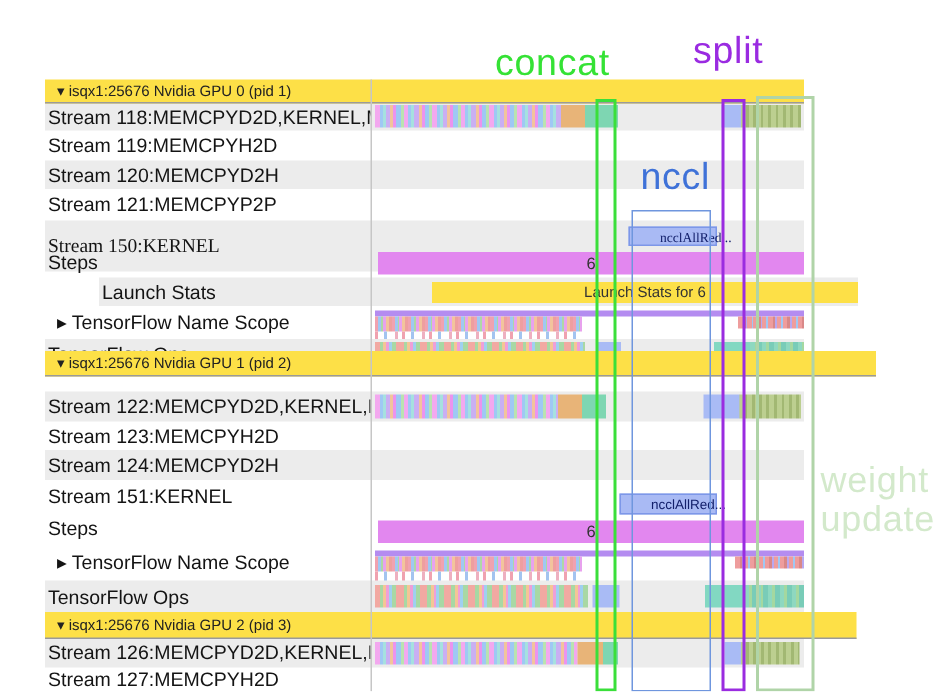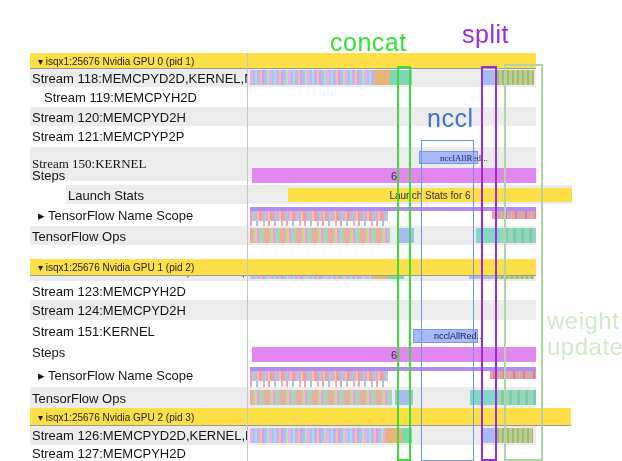--- a/index.html
+++ b/index.html
@@ -64,21 +64,21 @@
         <div class="hlabel">▾ isqx1:25676 Nvidia GPU 0 (pid 1)</div>
       </div>
       <div class="trow shade" style="top: 68px; height: 19px;">
         <div class="rlabel">Stream 118:MEMCPYD2D,KERNEL,ME</div>
         <div class="seg k-mc1" style="left: 220px; width: 124px; top: 2px; height: 15px;"></div>
         <div class="seg k-orange" style="left: 344px; width: 16px; top: 2px; height: 15px;"></div>
         <div class="seg k-teal" style="left: 360px; width: 22px; top: 2px; height: 15px;"></div>
         <div class="seg k-blue" style="left: 451px; width: 13px; top: 2px; height: 15px;"></div>
         <div class="seg k-olive" style="left: 464px; width: 40px; top: 2px; height: 15px;"></div>
       </div>
-      <div class="trow" style="top: 87px; height: 20px; margin-left: 12px;">
+      <div class="trow" style="top: 87px; height: 20px;">
         <div class="rlabel">Stream 119:MEMCPYH2D</div>
       </div>
       <div class="trow shade" style="top: 107px; height: 19px;">
         <div class="rlabel">Stream 120:MEMCPYD2H</div>
       </div>
       <div class="trow" style="top: 126px; height: 19px;">
         <div class="rlabel">Stream 121:MEMCPYP2P</div>
       </div>
       <div class="trow shade" style="top: 147px; height: 34px; font-family: Liberation Serif, serif;">
         <div class="rlabel">Stream 150:KERNEL</div>
@@ -104,21 +104,21 @@
         <div class="seg k-comb" style="left: 220px; width: 138px; top: 7px; height: 10px;"></div>
         <div class="seg k-cluster" style="left: 462px; width: 44px; top: 7px; height: 8px;"></div>
       </div>
       <div class="trow shade" style="top: 226px; height: 19px;">
         <div class="rlabel">TensorFlow Ops</div>
         <div class="seg k-mc2" style="left: 220px; width: 140px; top: 2px; height: 15px;"></div>
         <div class="seg k-blue" style="left: 368px; width: 16px; top: 2px; height: 15px;"></div>
         <div class="seg k-tealsolid" style="left: 446px; width: 24px; top: 2px; height: 15px;"></div>
         <div class="seg k-tealstripe" style="left: 470px; width: 36px; top: 2px; height: 15px;"></div>
       </div>
-      <div class="trow header" style="top: 259px; height: 16px;">
+      <div class="trow header" style="top: 234px; height: 16px; padding-left: 48px;">
         <div class="hlabel">▾ isqx1:25676 Nvidia GPU 1 (pid 2)</div>
       </div>
       <div class="trow shade" style="top: 261px; height: 20px;">
         <div class="rlabel">Stream 122:MEMCPYD2D,KERNEL,MI</div>
         <div class="seg k-mc1" style="left: 220px; width: 122px; top: 2px; height: 16px;"></div>
         <div class="seg k-orange" style="left: 342px; width: 16px; top: 2px; height: 16px;"></div>
         <div class="seg k-teal" style="left: 358px; width: 16px; top: 2px; height: 16px;"></div>
         <div class="seg k-blue" style="left: 439px; width: 24px; top: 2px; height: 16px;"></div>
         <div class="seg k-olive" style="left: 463px; width: 41px; top: 2px; height: 16px;"></div>
       </div>

